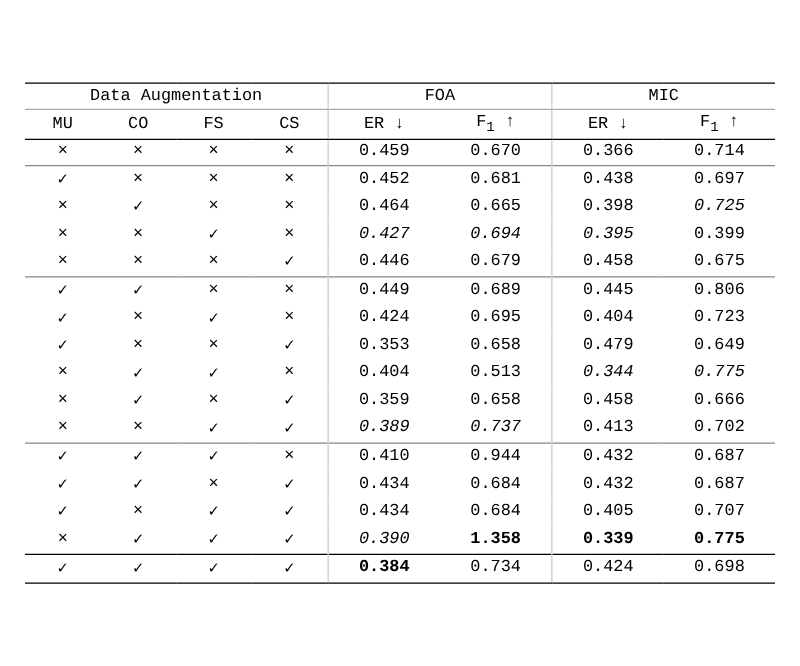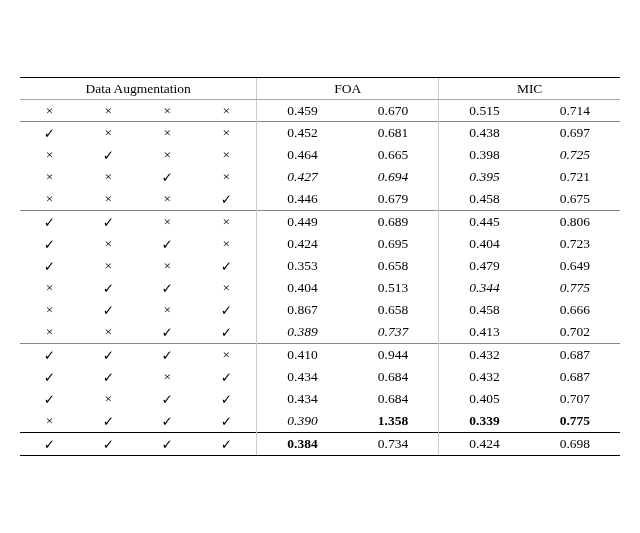--- a/index.html
+++ b/index.html
@@ -9,20 +9,21 @@
       font-size: 13.5px;
       display: flex;
       justify-content: center;
       align-items: center;
       min-height: 533px;
       width: 640px;
     }
     .table-container {
       padding: 20px 20px;
       width: 100%;
+      font-family: Liberation Mono, monospace;
     }
     table {
       border-collapse: collapse;
       width: 100%;
     }
     th, td {
       text-align: center;
       padding: 2.5px 8px;
       white-space: nowrap;
     }
@@ -39,30 +40,40 @@
 <body>
 
 <div class="table-container">
   <table>
     <thead>
       <tr class="header-group-row">
         <th colspan="4" style="border-top:1.5px solid #000; border-bottom: 1px solid #aaa;">Data Augmentation</th>
         <th colspan="2" style="border-top:1.5px solid #000; border-bottom: 1px solid #aaa; border-left: 1px solid #ccc;">FOA</th>
         <th colspan="2" style="border-top:1.5px solid #000; border-bottom: 1px solid #aaa; border-left: 1px solid #ccc;">MIC</th>
       </tr>
+      <tr class="sub-header-row">
+        <th>MU</th>
+        <th>CO</th>
+        <th>FS</th>
+        <th>CS</th>
+        <th style="border-left:1px solid #ccc;">ER ↓</th>
+        <th>F<sub>1</sub> ↑</th>
+        <th style="border-left:1px solid #ccc;">ER ↓</th>
+        <th>F<sub>1</sub> ↑</th>
+      </tr>
     </thead>
     <tbody id="table-body">
     <tr>
           <td>×</td>
           <td>×</td>
           <td>×</td>
           <td>×</td>
           <td style="border-left: 1px solid rgb(204, 204, 204);">0.459</td>
           <td>0.670</td>
-          <td style="border-left: 1px solid rgb(204, 204, 204);">0.515</td>
+          <td style="border-left: 1px solid rgb(204, 204, 204);">0.366</td>
           <td>0.714</td>
         </tr>
         <tr>
           <td style="border-top: 1px solid rgb(136, 136, 136);">✓</td>
           <td style="border-top: 1px solid rgb(136, 136, 136);">×</td>
           <td style="border-top: 1px solid rgb(136, 136, 136);">×</td>
           <td style="border-top: 1px solid rgb(136, 136, 136);">×</td>
           <td style="border-left: 1px solid rgb(204, 204, 204); border-top: 1px solid rgb(136, 136, 136);">0.452</td>
           <td style="border-top: 1px solid rgb(136, 136, 136);">0.681</td>
           <td style="border-left: 1px solid rgb(204, 204, 204); border-top: 1px solid rgb(136, 136, 136);">0.438</td>
@@ -79,21 +90,21 @@
           <td><i>0.725</i></td>
         </tr>
         <tr>
           <td>×</td>
           <td>×</td>
           <td>✓</td>
           <td>×</td>
           <td style="border-left: 1px solid rgb(204, 204, 204);"><i>0.427</i></td>
           <td><i>0.694</i></td>
           <td style="border-left: 1px solid rgb(204, 204, 204);"><i>0.395</i></td>
-          <td>0.721</td>
+          <td>0.399</td>
         </tr>
         <tr>
           <td>×</td>
           <td>×</td>
           <td>×</td>
           <td>✓</td>
           <td style="border-left: 1px solid rgb(204, 204, 204);">0.446</td>
           <td>0.679</td>
           <td style="border-left: 1px solid rgb(204, 204, 204);">0.458</td>
           <td>0.675</td>
@@ -136,21 +147,21 @@
           <td style="border-left: 1px solid rgb(204, 204, 204);">0.404</td>
           <td>0.513</td>
           <td style="border-left: 1px solid rgb(204, 204, 204);"><i>0.344</i></td>
           <td><i>0.775</i></td>
         </tr>
         <tr>
           <td>×</td>
           <td>✓</td>
           <td>×</td>
           <td>✓</td>
-          <td style="border-left: 1px solid rgb(204, 204, 204);">0.867</td>
+          <td style="border-left: 1px solid rgb(204, 204, 204);">0.359</td>
           <td>0.658</td>
           <td style="border-left: 1px solid rgb(204, 204, 204);">0.458</td>
           <td>0.666</td>
         </tr>
         <tr>
           <td>×</td>
           <td>×</td>
           <td>✓</td>
           <td>✓</td>
           <td style="border-left: 1px solid rgb(204, 204, 204);"><i>0.389</i></td>

